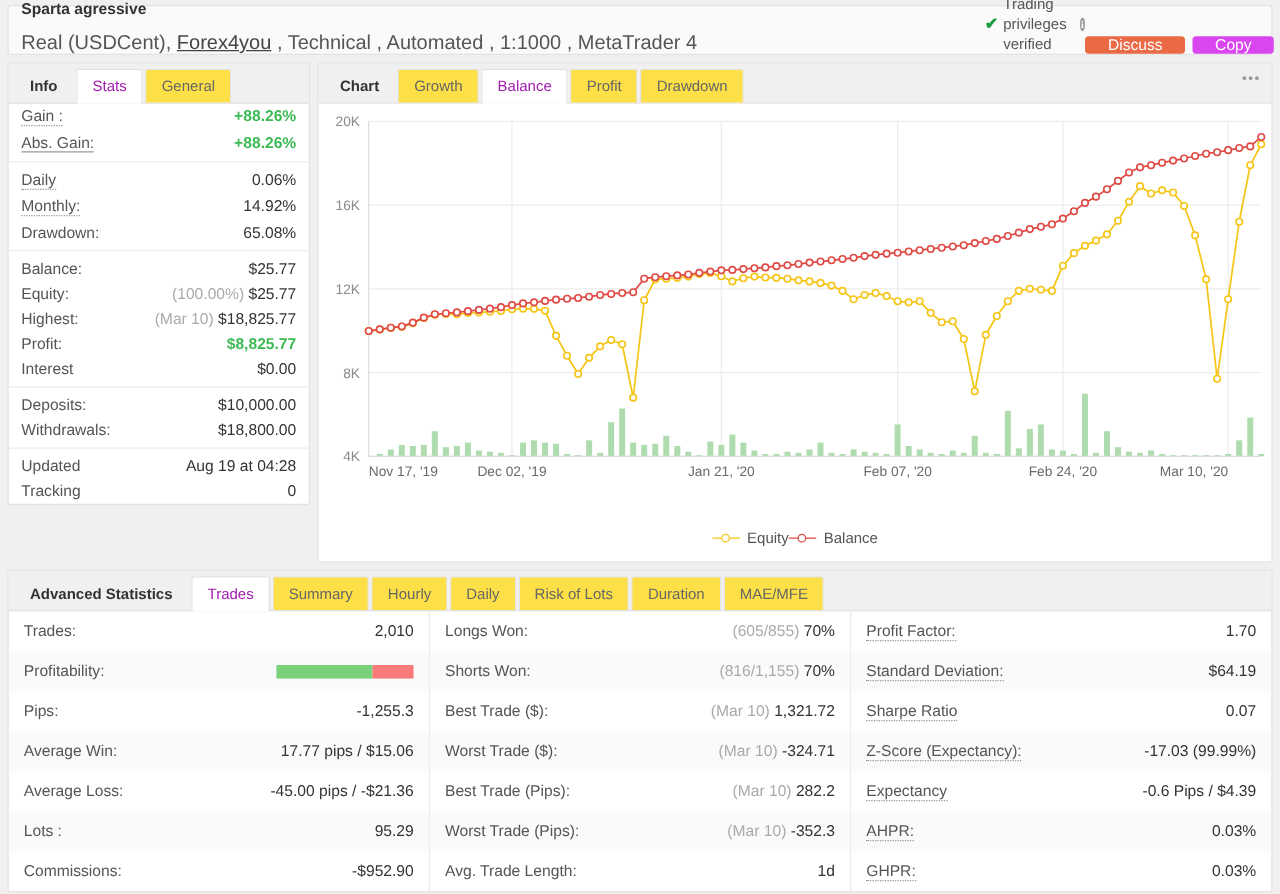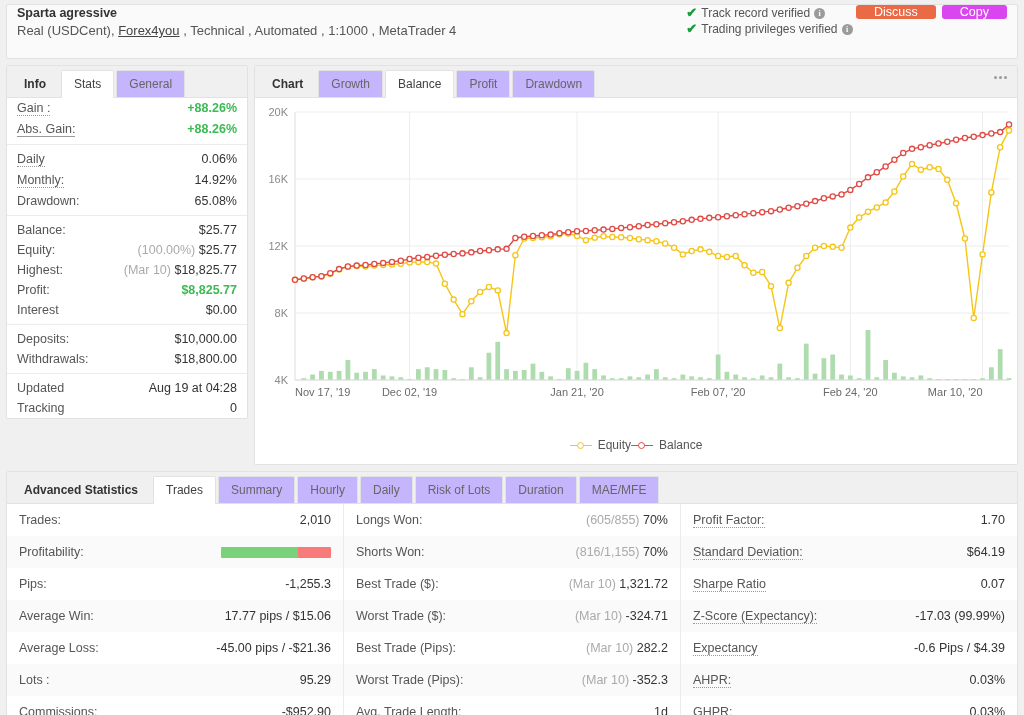--- a/index.html
+++ b/index.html
@@ -12,29 +12,29 @@
     color: #444;
     overflow: hidden;
   }
   .page { width: 1024px; height: 715px; padding: 4px 6px 0 6px; }
 
   
   .header {
     background: #fafafa;
     border: 1px solid #e2e2e2;
     border-radius: 2px;
-    height: 55px;
+    height: 40px;
     display: flex;
-    align-items: flex-start;
+    align-items: flex-end;
     padding: 0 10px;
     margin-bottom: 6px;
   }
   .hdr-left { flex: 0 0 auto; }
   .acct-name { font-size: 12.5px; font-weight: bold; color: #333; line-height: 16px; }
-  .acct-meta { font-size: 13px; color: #555; line-height: 17px; margin-top: 1px; }
+  .acct-meta { font-size: 16px; color: #555; line-height: 17px; margin-top: 11px; }
   .acct-meta a { color: #444; text-decoration: underline; }
   .hdr-mid { flex: 1 1 auto; display: flex; flex-direction: column; align-items: flex-start;
              padding-left: 230px; }
   .verline { display: flex; align-items: center; gap: 4px; line-height: 16px; font-size: 12px; color: #555; }
   .check { color: #1a9b3c; font-size: 13px; font-weight: bold; }
   .infodot {
     display: inline-flex; align-items: center; justify-content: center;
     width: 11px; height: 11px; border-radius: 50%;
     background: #9b9b9b; color: #fff; font-size: 8px; font-weight: bold;
     font-family: "Liberation Serif", serif; line-height: 11px;
@@ -46,25 +46,25 @@
   .btn-copy { background: #d946ef; }
 
   
   .row { display: flex; gap: 6px; align-items: flex-start; }
   .panel { background: #fff; border: 1px solid #e2e2e2; border-radius: 2px; }
 
   
   .tabs { display: flex; background: #f0f0f0; border-bottom: 1px solid #e2e2e2;
           padding: 4px 4px 0 4px; gap: 2px; position: relative; }
   .tab { padding: 6px 12px 6px 12px; font-size: 12px; color: #666;
-         background: #c4b5fd; border: 1px solid #e2e2e2; border-bottom: none;
+         background: #fde047; border: 1px solid #e2e2e2; border-bottom: none;
          border-radius: 2px 2px 0 0; cursor: pointer; white-space: nowrap; }
   .tab.title { background: transparent; border-color: transparent; color: #333;
                font-weight: bold; cursor: default; }
-  .tab.active { background: #fff; color: #404040; border-color: #e2e2e2;
+  .tab.active { background: #fff; color: #a21caf; border-color: #e2e2e2;
                 position: relative; z-index: 2; margin-bottom: -1px; padding-bottom: 7px; }
 
   
   .stats { width: 250px; }
   .stats-body { padding: 0 10px; }
   .srow { display: flex; justify-content: space-between; align-items: baseline;
           padding: 3px 0; font-size: 12.5px; }
   .slabel { color: #555; }
   .slabel.dashed { border-bottom: 1px dotted #9a9a9a; }
   .slabel.solid { border-bottom: 1px solid #9a9a9a; }

